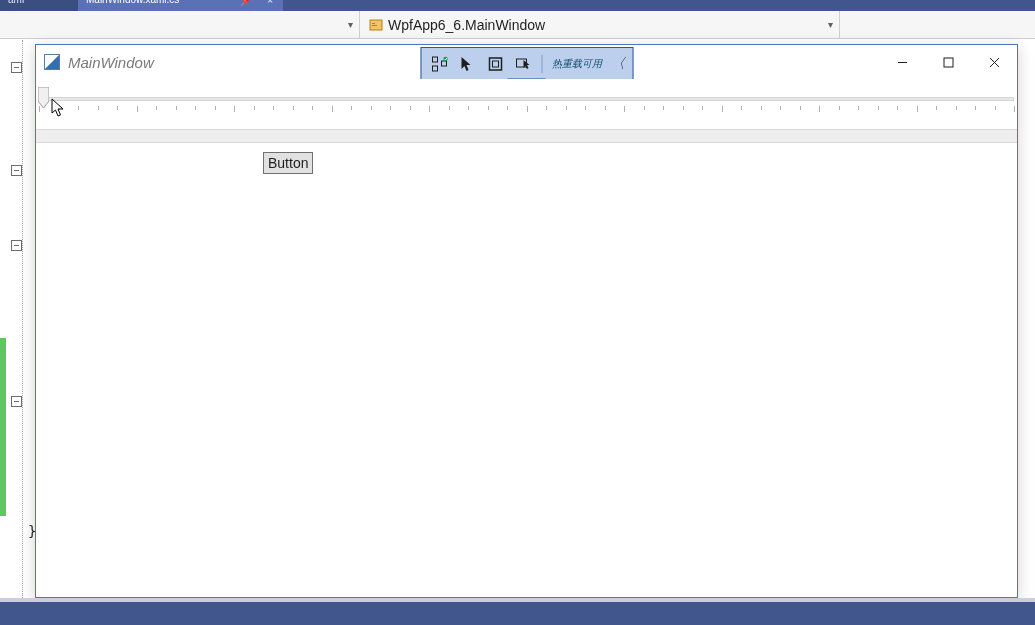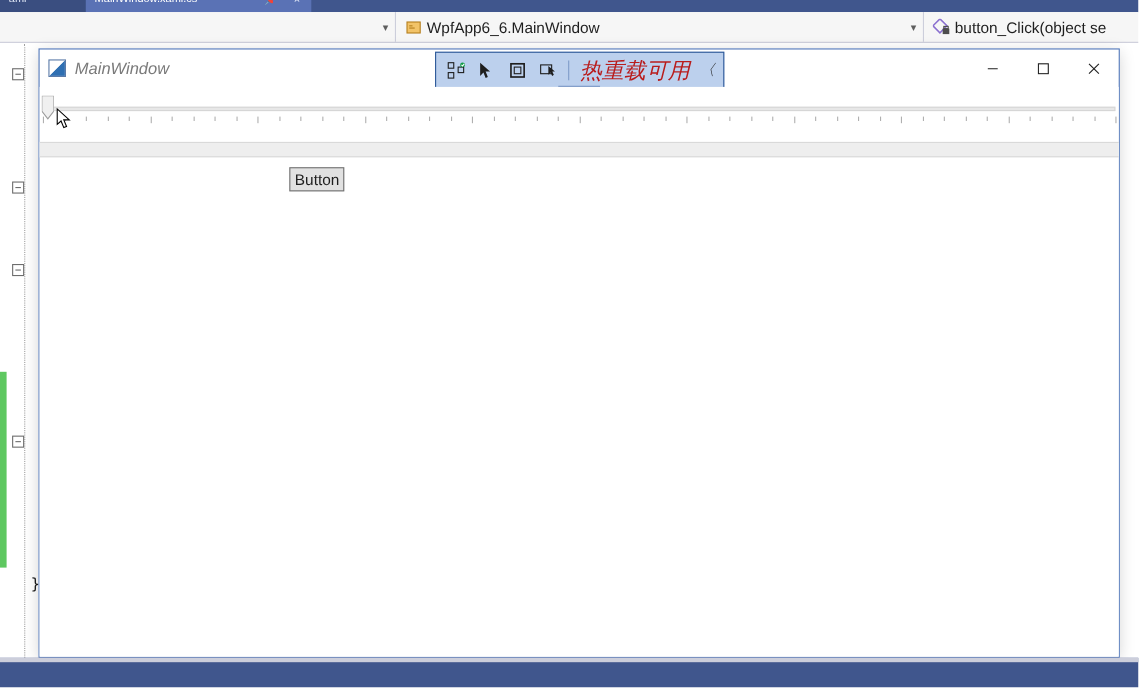--- a/index.html
+++ b/index.html
@@ -198,22 +198,22 @@
     display: flex; align-items: center; justify-content: center;
     cursor: pointer;
   }
   .dtbtn svg { width: 18px; height: 18px; }
   .dtsep {
     width: 1px; height: 18px;
     background: #7f9cc9;
     margin: 0 4px;
   }
   .dtlabel {
-    font-size: 20px;
-    color: #b91c1c;
+    font-size: 10px;
+    color: #0c4a6e;
     padding: 0 6px;
     text-align: center;
   }
   .dtcollapse {
     width: 20px; height: 28px;
     display:flex;align-items:center;justify-content:center;
     cursor:pointer;
     font-size: 14px;
     color:#1e1e1e;
   }
@@ -335,30 +335,20 @@
   <div class="navseg mid">
     <span class="navicon">
       <svg viewBox="0 0 16 16">
           <rect x="2" y="3" width="12" height="10" fill="#f2c368" stroke="#b57f1d"></rect>
           <rect x="4" y="6" width="3" height="1" fill="#b57f1d"></rect>
           <rect x="4" y="8" width="5" height="1" fill="#b57f1d"></rect>
         </svg>
     </span>
     <span>WpfApp6_6.MainWindow</span>
     <span class="chev" style="margin-left:auto">▾</span>
-  </div>
-  <div class="navseg last">
-    <span class="navicon">
-      <svg viewBox="0 0 16 16">
-        <rect x="2" y="2" width="9" height="9" fill="none" stroke="#8a6fcf" stroke-width="1.4" transform="rotate(45 6.5 6.5)"></rect>
-        <rect x="9" y="9" width="6" height="5" fill="#4d4d4d"></rect>
-          <rect x="10" y="7" width="4" height="2" fill="none" stroke="#4d4d4d"></rect>
-      </svg>
-    </span>
-    <span>button_Click(object se</span>
   </div>
 </div>
 
 <div class="editor-area">
 
   <div class="split-handle"></div>
 
   <div class="gutter">
     <div class="gutter-line"></div>
     <div class="outline-box" style="top:22px"></div>

